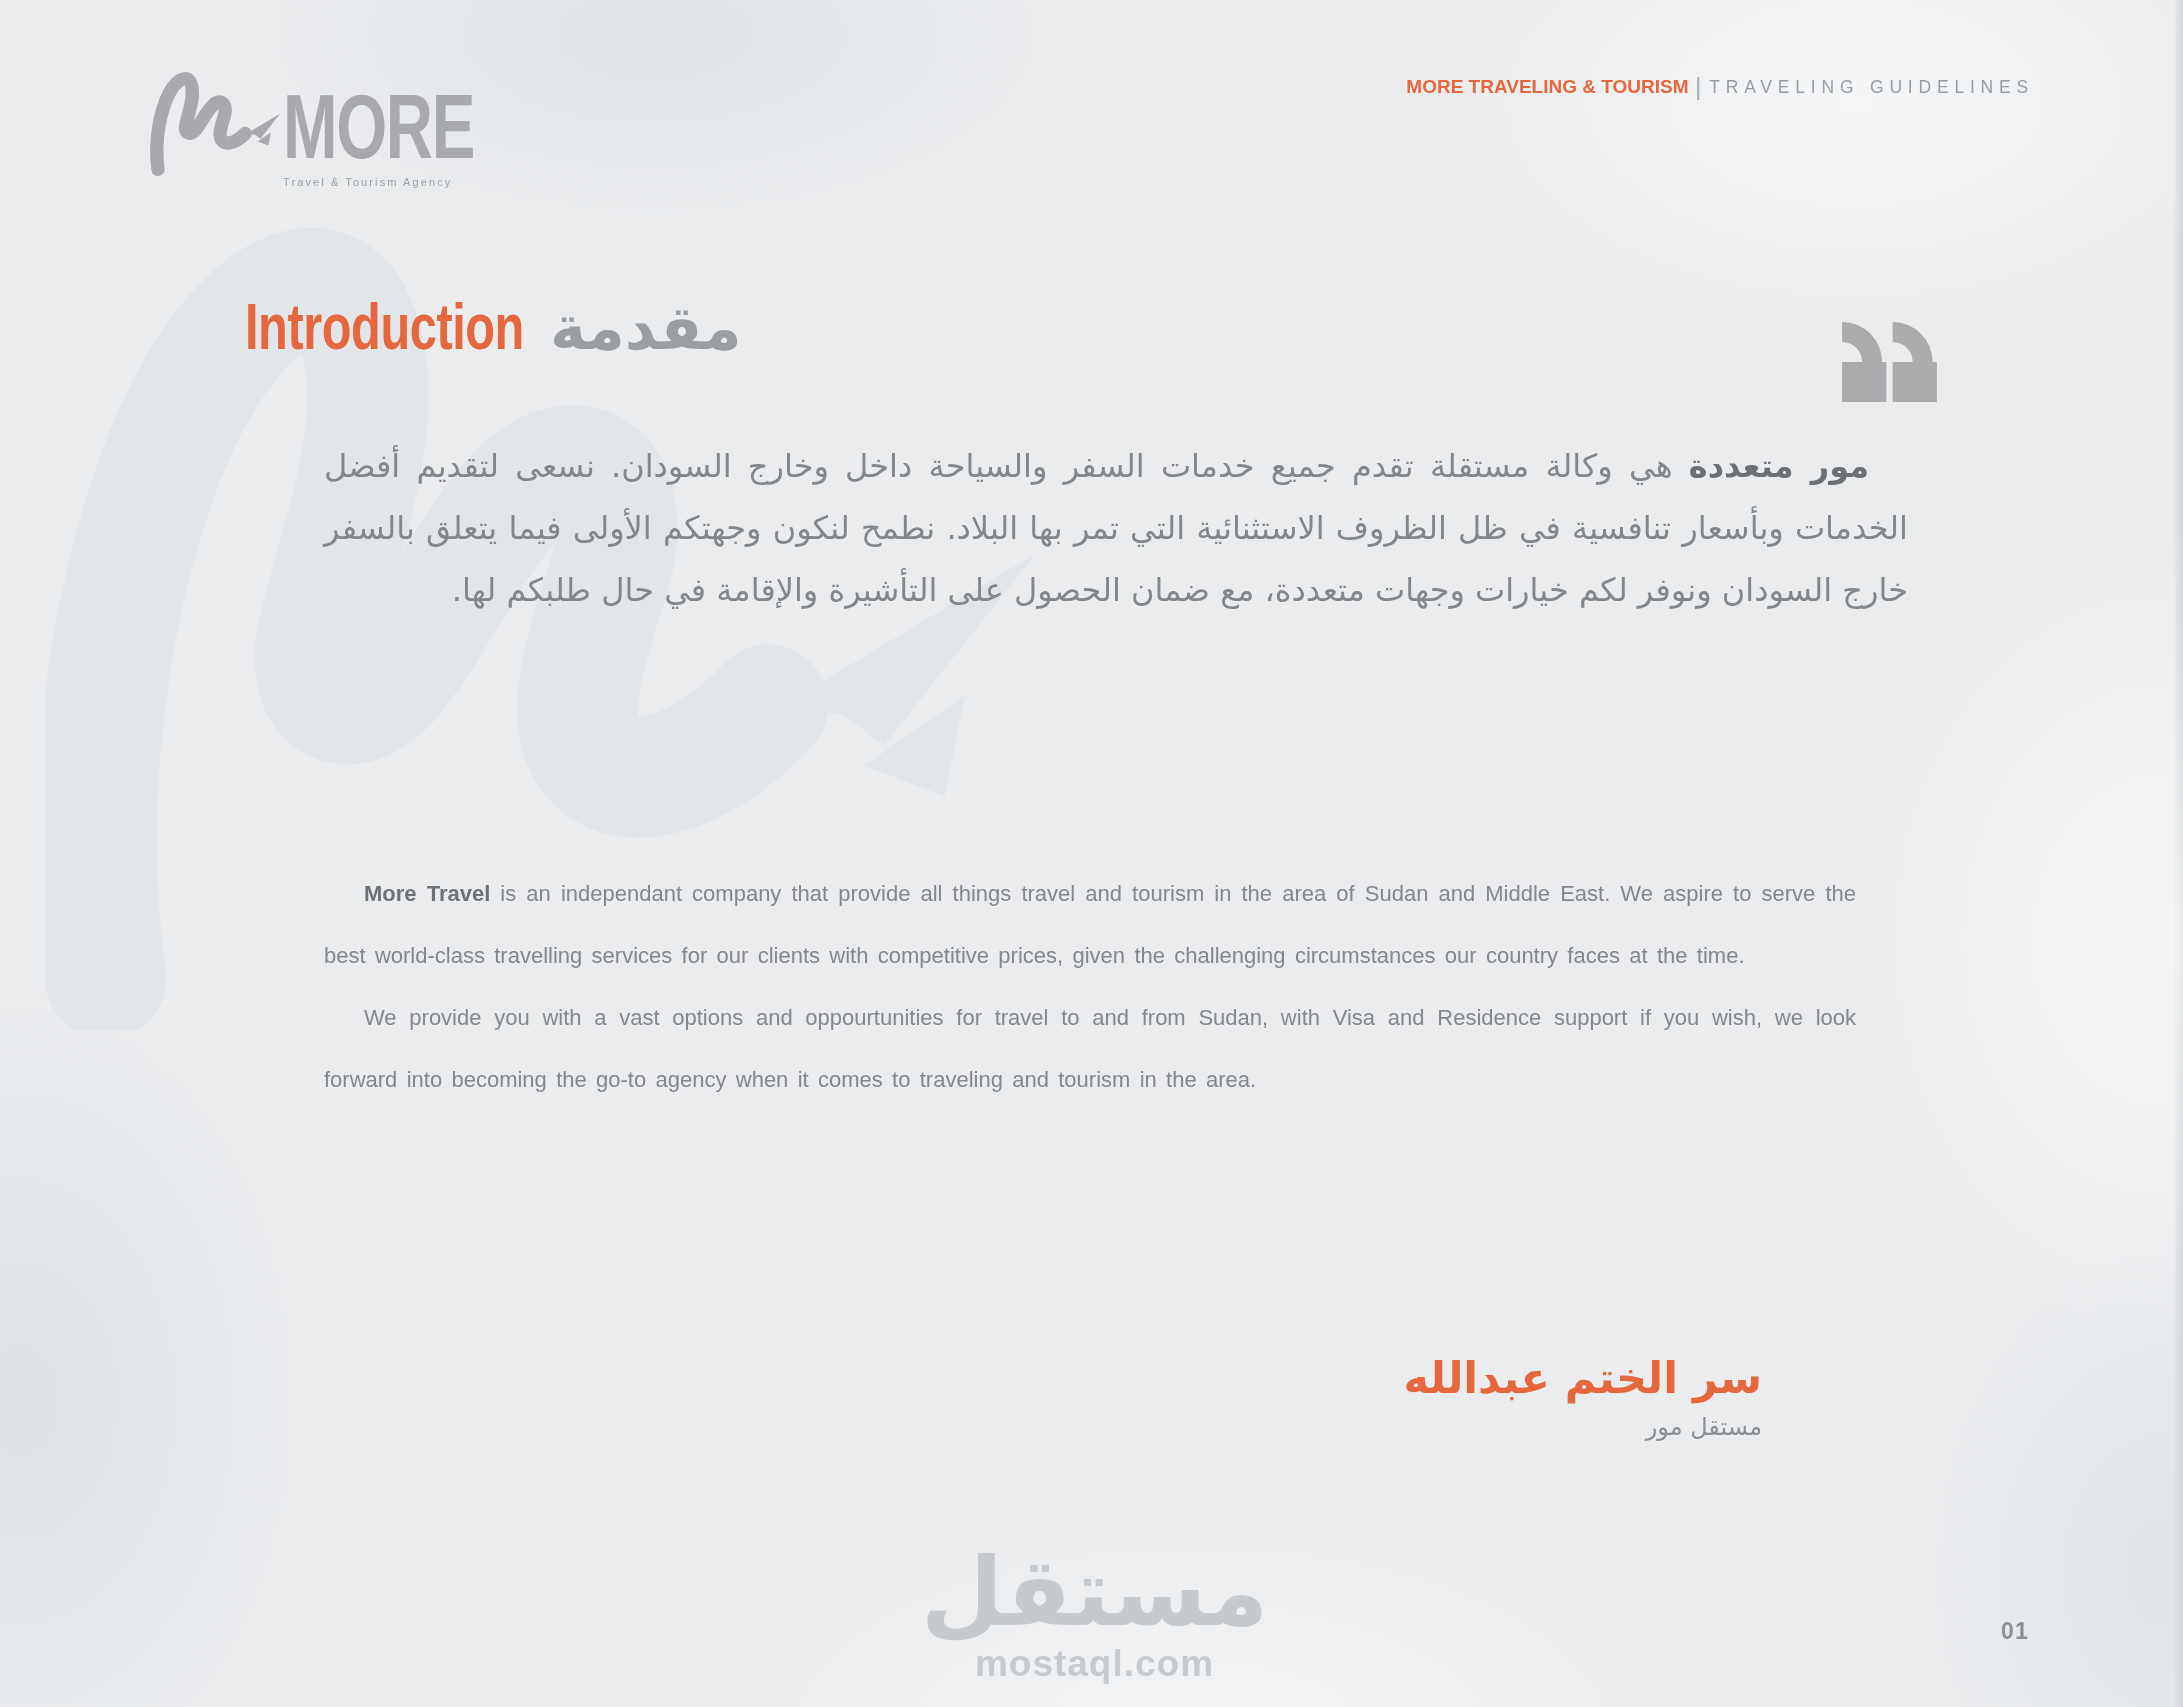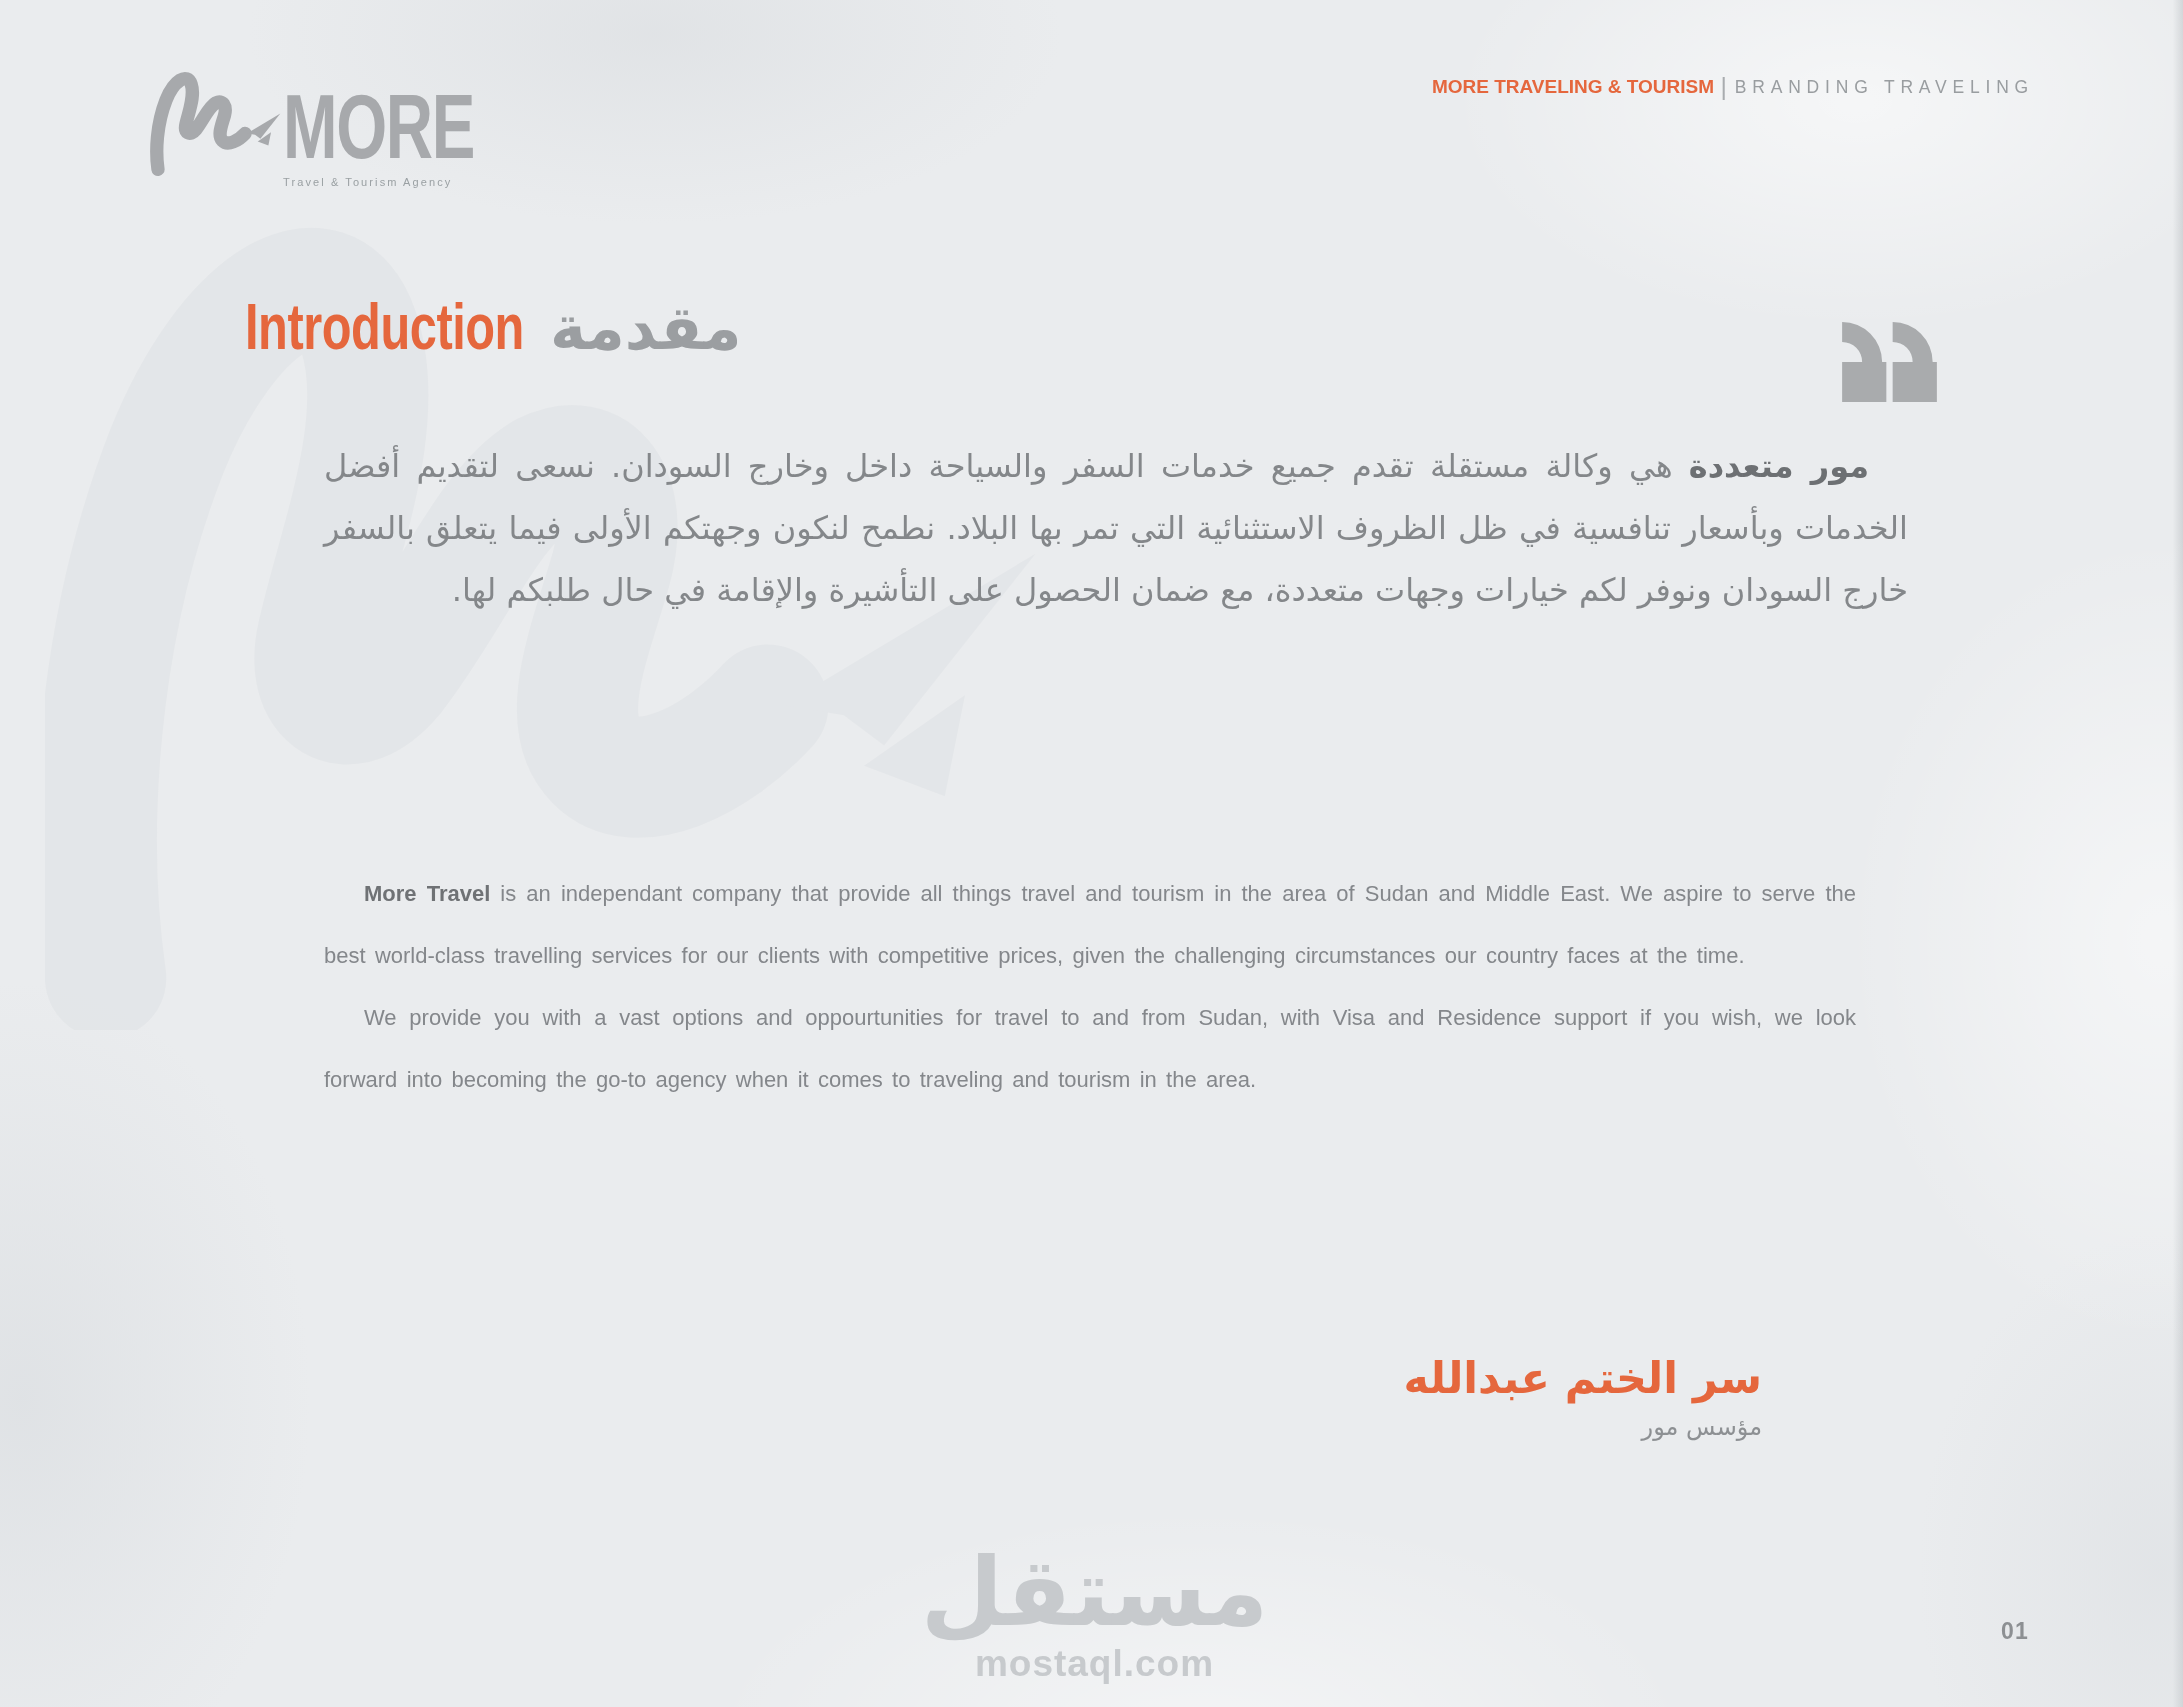--- a/index.html
+++ b/index.html
@@ -92,21 +92,21 @@
     </svg>
     <div class="logo-textcol">
       <span class="logo-word">MORE</span>
       <div class="logo-tagline">Travel &amp; Tourism Agency</div>
     </div>
   </div>
 
   <div class="doc-header">
     <span class="hdr-left">MORE TRAVELING &amp; TOURISM</span>
     <span class="hdr-sep">|</span>
-    <span class="hdr-right">BRANDING TRAVELING</span>
+    <span class="hdr-right">TRAVELING GUIDELINES</span>
   </div>
 
   <div class="heading-row">
     <span class="title-en">Introduction</span>
     <span class="title-ar">مقدمة</span>
   </div>
 
   <svg class="quote" viewBox="0 0 450 380" aria-hidden="true">
     <path fill="currentColor" fill-rule="evenodd" d="M0 0 A190 190 0 0 1 190 190 L210 190 L210 380 L0 380 Z M0 95 A95 95 0 0 1 95 190 L0 190 Z"></path>
     <path fill="currentColor" fill-rule="evenodd" transform="translate(240,0)" d="M0 0 A190 190 0 0 1 190 190 L210 190 L210 380 L0 380 Z M0 95 A95 95 0 0 1 95 190 L0 190 Z"></path>
@@ -116,21 +116,21 @@
     <p><strong class="lead">مور متعددة</strong><span> هي وكالة مستقلة تقدم جميع خدمات السفر والسياحة داخل وخارج السودان. نسعى لتقديم أفضل الخدمات وبأسعار تنافسية في ظل الظروف الاستثنائية التي تمر بها البلاد. نطمح لنكون وجهتكم الأولى فيما يتعلق بالسفر خارج السودان ونوفر لكم خيارات وجهات متعددة، مع ضمان الحصول على التأشيرة والإقامة في حال طلبكم لها.</span></p>
   </div>
 
   <div class="en-block">
     <p><strong class="lead">More Travel</strong><span> is an independant company that provide all things travel and tourism in the area of Sudan and Middle East. We aspire to serve the best world-class travelling services for our clients with competitive prices, given the challenging circumstances our country faces at the time.</span></p>
     <p>We provide you with a vast options and oppourtunities for travel to and from Sudan, with Visa and Residence support if you wish, we look forward into becoming the go-to agency when it comes to traveling and tourism in the area.</p>
   </div>
 
   <div class="signature">
     <div class="sig-name">سر الختم عبدالله</div>
-    <div class="sig-title">مؤسس مور</div>
+    <div class="sig-title">مستقل مور</div>
   </div>
 
   <div class="site-wm">
     <div class="wm-ar">مستقل</div>
     <div class="wm-domain">mostaql.com</div>
   </div>
 
   <div class="page-number">01</div>
 
 </div>

